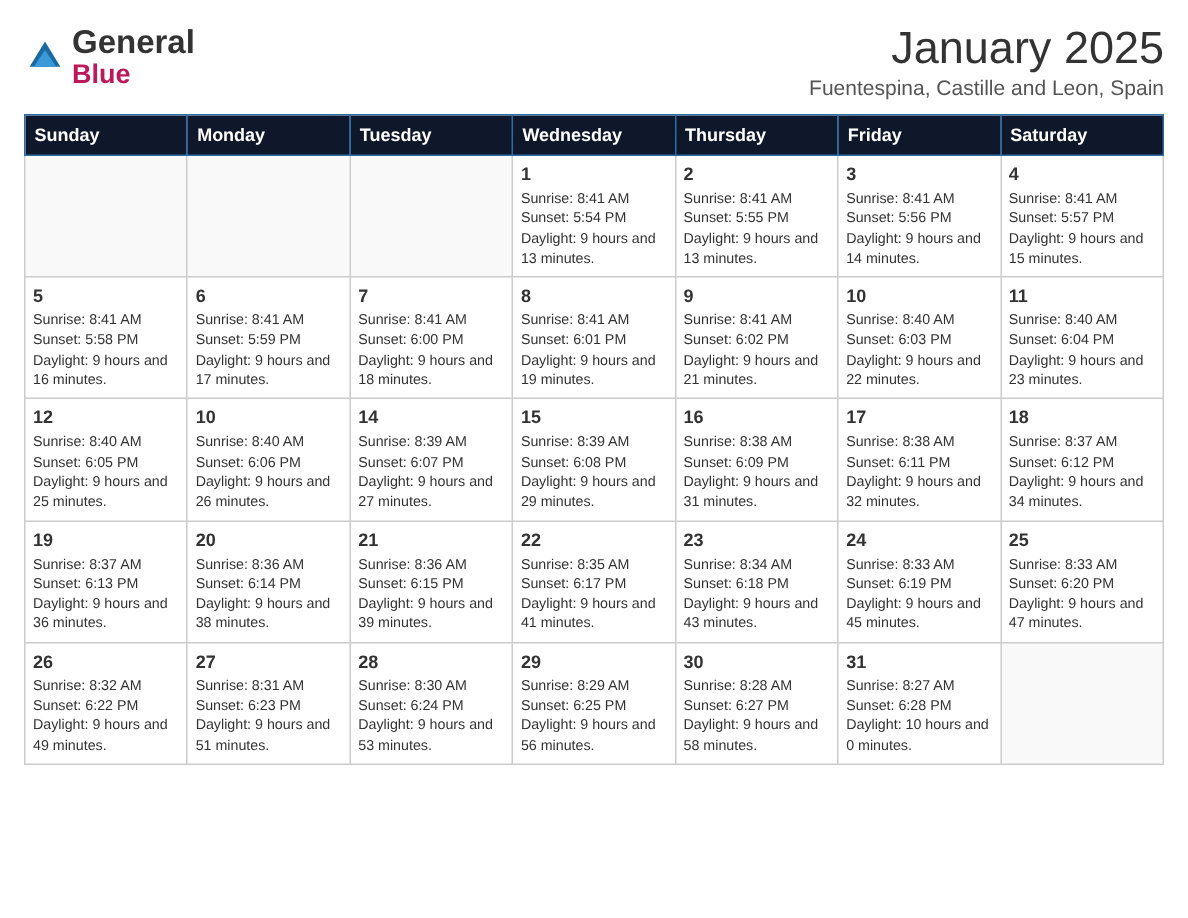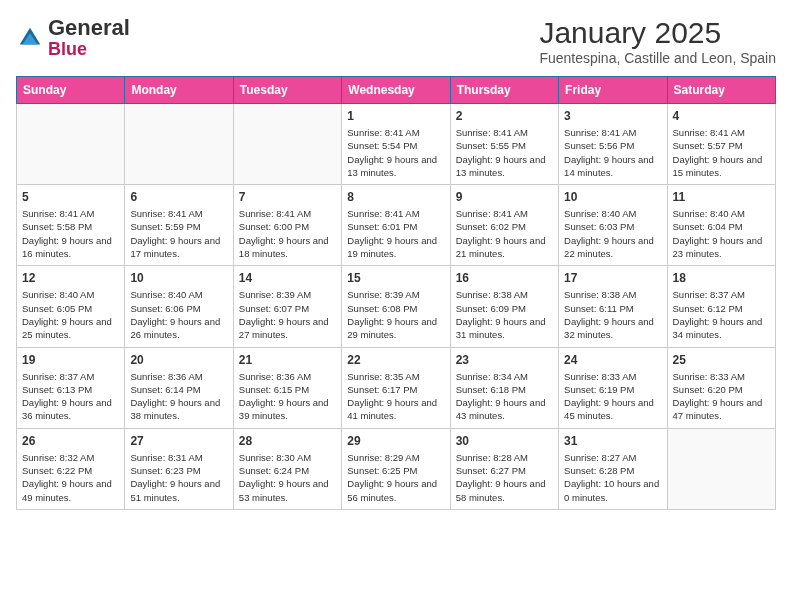--- a/index.html
+++ b/index.html
@@ -34,38 +34,38 @@
     .logo-blue {
       font-size: 18px;
       font-weight: bold;
       color: #be185d;
     }
     .logo-icon {
       width: 28px;
       height: 28px;
     }
     .title-block {
-      text-align: left;
+      text-align: right;
     }
     .month-title {
       font-size: 30px;
       font-weight: normal;
       color: #333;
     }
     .subtitle {
       font-size: 14px;
       color: #555;
     }
     table {
       width: 100%;
       border-collapse: collapse;
       table-layout: fixed;
     }
     th {
-      background-color: #ec4899;
+      background-color: #0f172a;
       color: #fff;
       text-align: left;
       padding: 6px 6px;
       font-size: 12px;
       font-weight: bold;
       border: 1px solid #2e6da4;
     }
     td {
       border: 1px solid #ccc;
       vertical-align: top;

